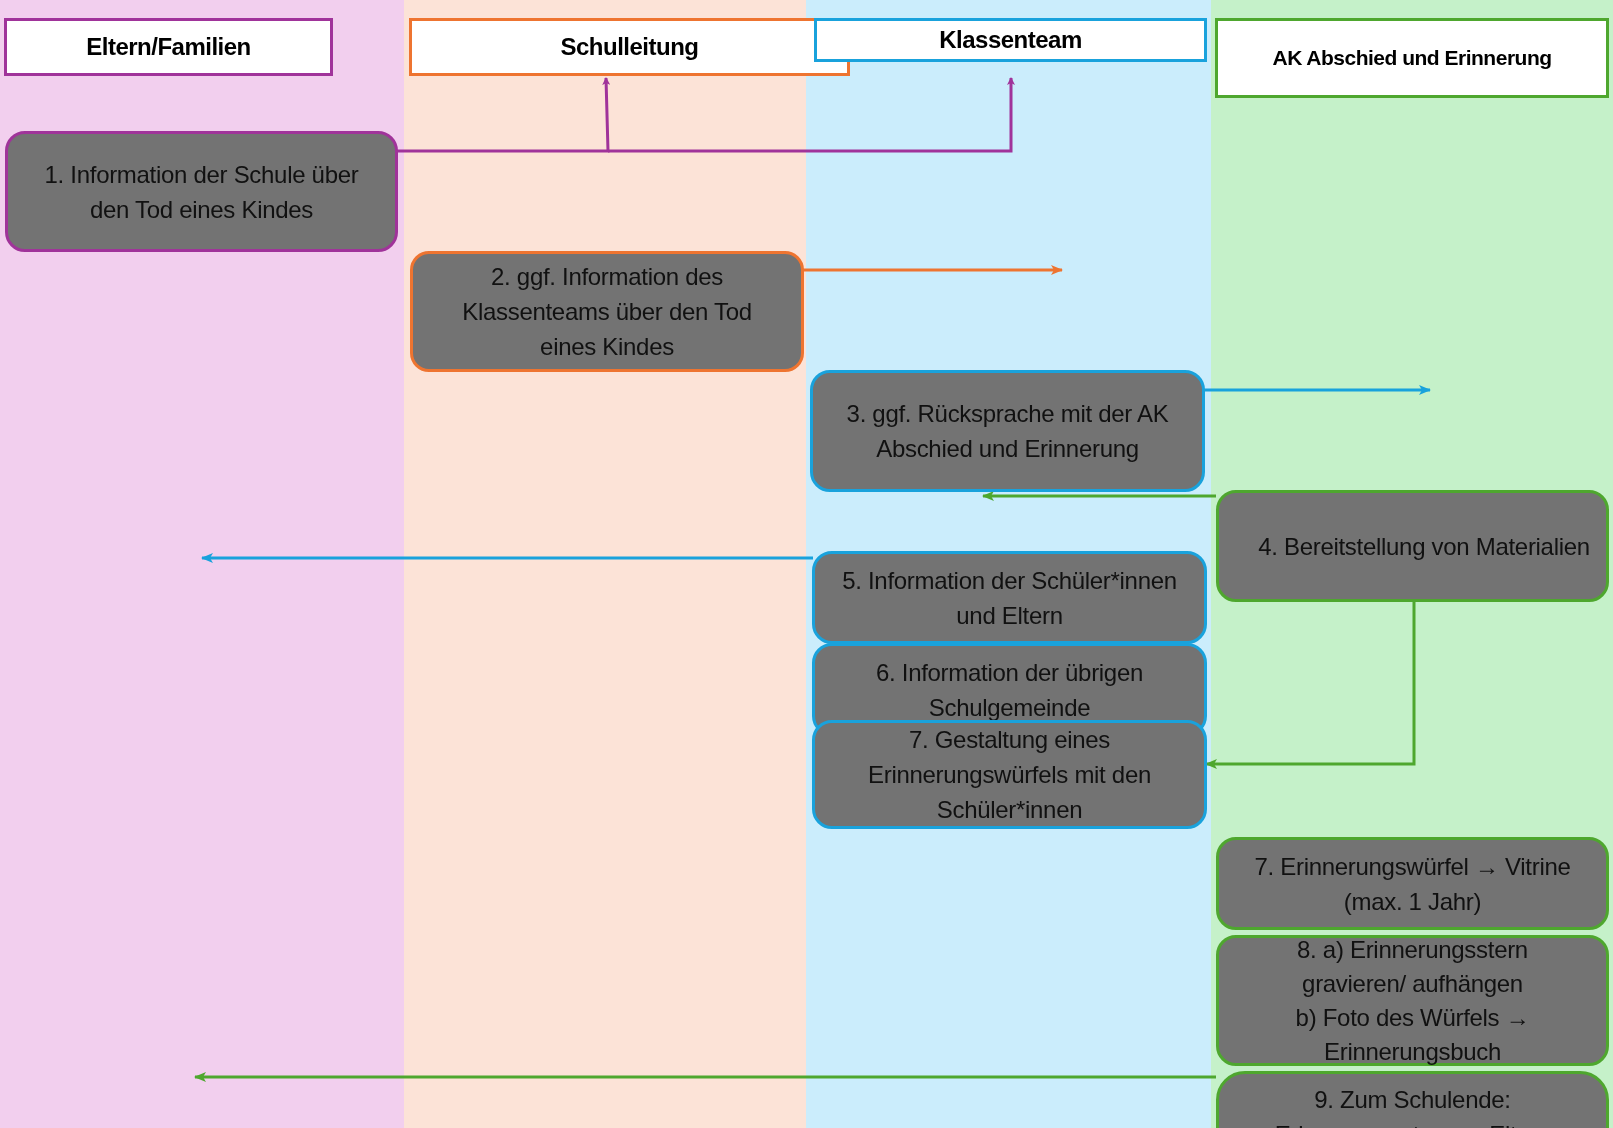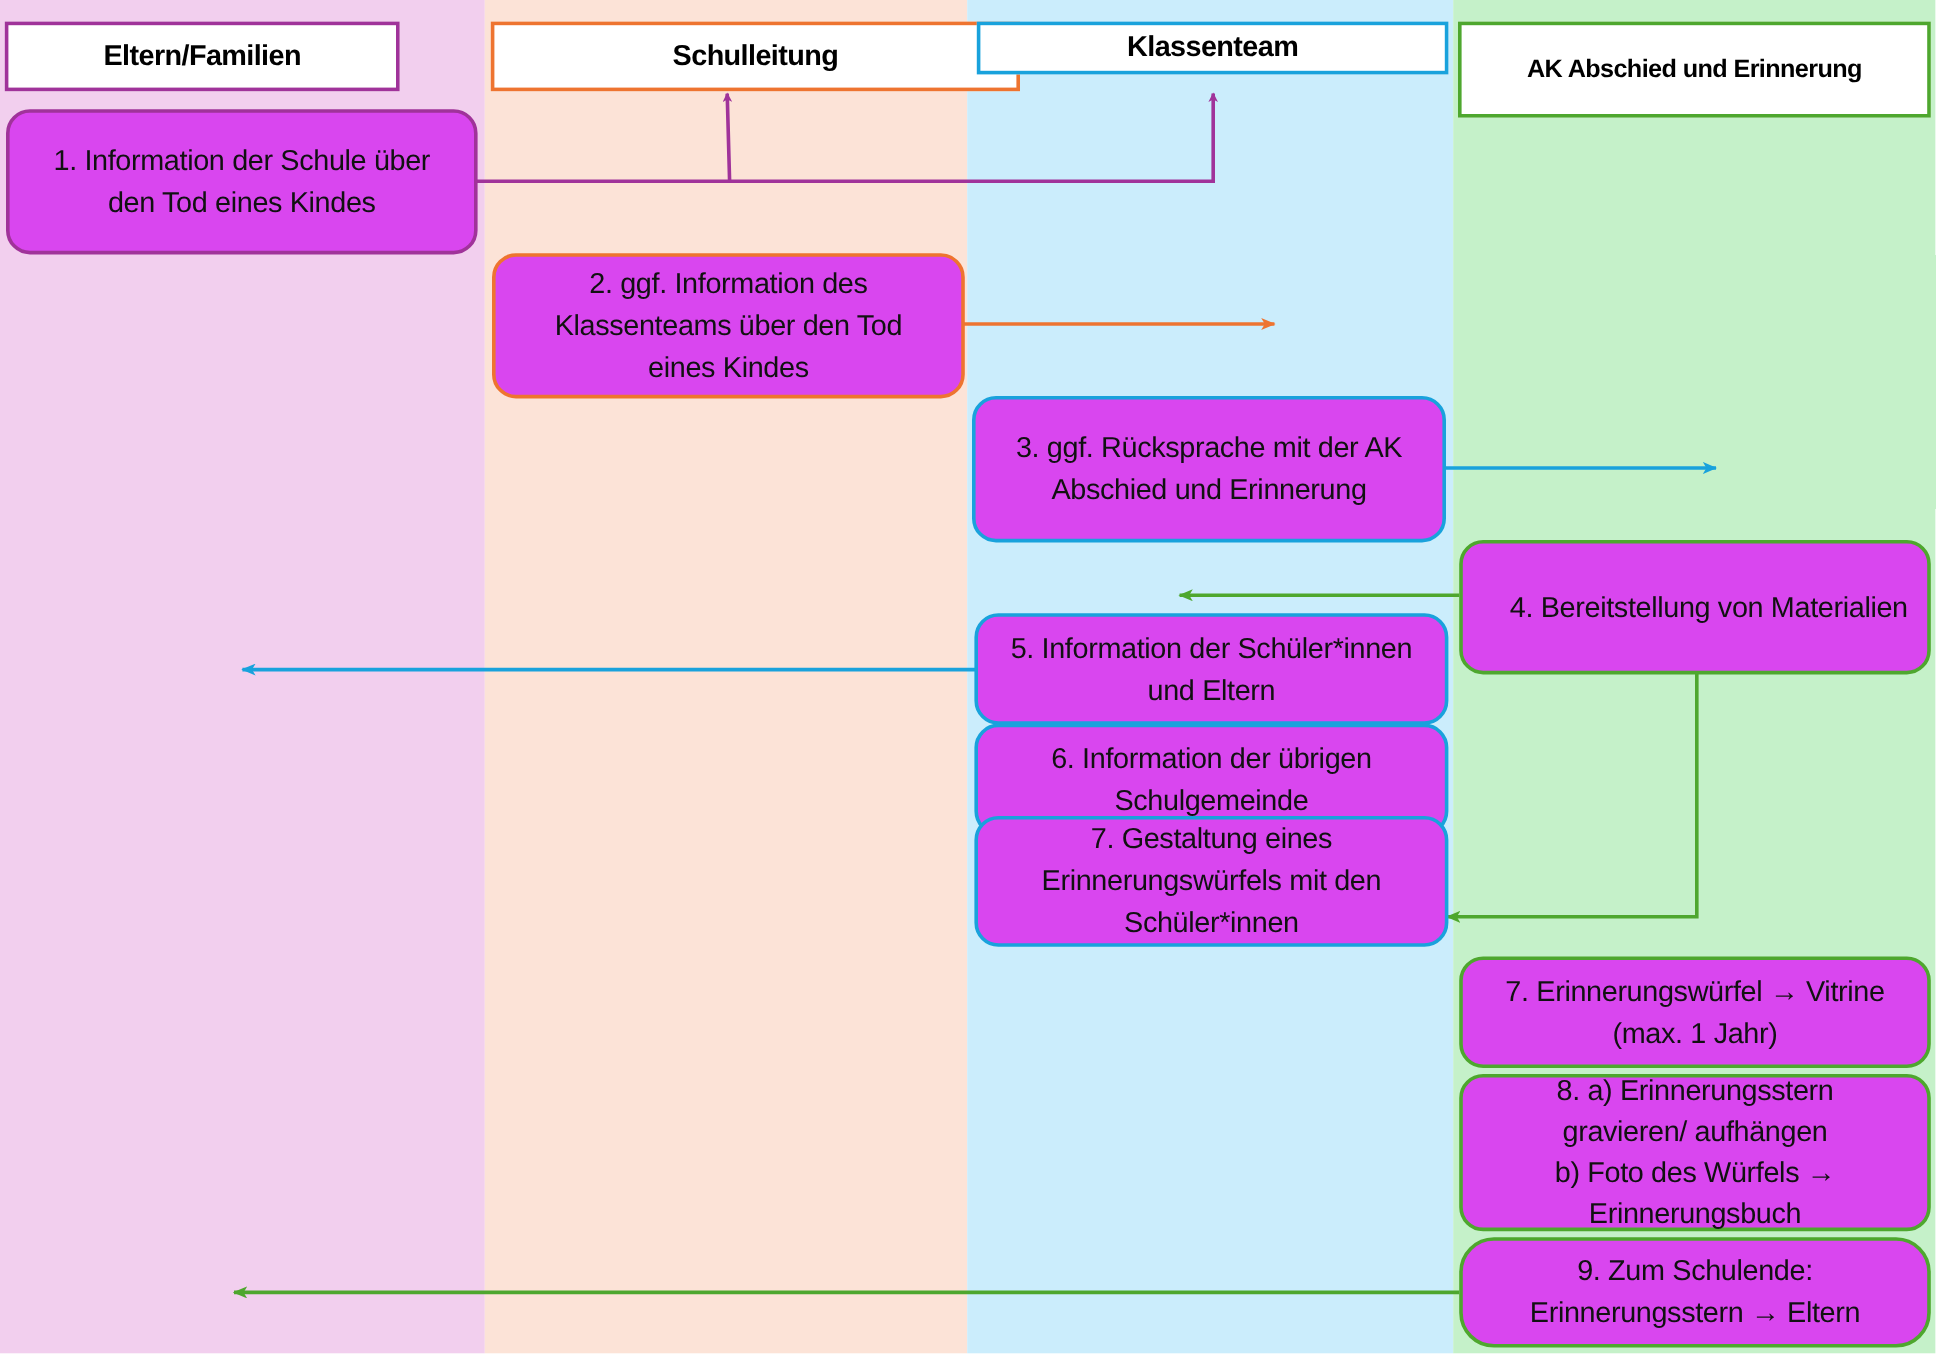--- a/index.html
+++ b/index.html
@@ -12,26 +12,26 @@
   .lane-4 { left: 1211px; width: 402px; background: #c5f1c9; }
 
   .header { position: absolute; background: #fff; border: 3px solid; box-sizing: border-box;
             display: flex; align-items: center; justify-content: center; font-weight: bold;
             font-size: 24px; color: #000; letter-spacing: -0.5px; }
   .h1 { left: 4px; top: 18px; width: 329px; height: 58px; border-color: #a0339a; }
   .h2 { left: 409px; top: 18px; width: 441px; height: 58px; border-color: #ee7430; }
   .h3 { left: 814px; top: 18px; width: 393px; height: 44px; border-color: #19a2dc; }
   .h4 { left: 1215px; top: 18px; width: 394px; height: 80px; border-color: #4ea72e; font-size: 21px; }
 
-  .box { position: absolute; background: #d946ef; border: 3px solid; border-radius: 20px; box-sizing: border-box;
+  .box { position: absolute; background: #737373; border: 3px solid; border-radius: 20px; box-sizing: border-box;
          display: flex; align-items: center; justify-content: center; text-align: center;
          font-size: 24px; line-height: 35px; color: #111; padding: 0 14px; white-space: pre-line;
-         letter-spacing: -0.3px; }
+         letter-spacing: -0.3px; margin-top: 40px; }
   .purple { border-color: #a0339a; }
-  .orange { border-color: #ee7430; }
+  .orange { border-color: #ee7430; border-radius: 19px; }
   .blue { border-color: #19a2dc; }
   .green { border-color: #4ea72e; }
 
   svg.overlay { position: absolute; left: 0; top: 0; pointer-events: none; }
 </style>
 </head>
 <body>
 
 <div class="lane lane-1"></div>
 <div class="lane lane-2"></div>

